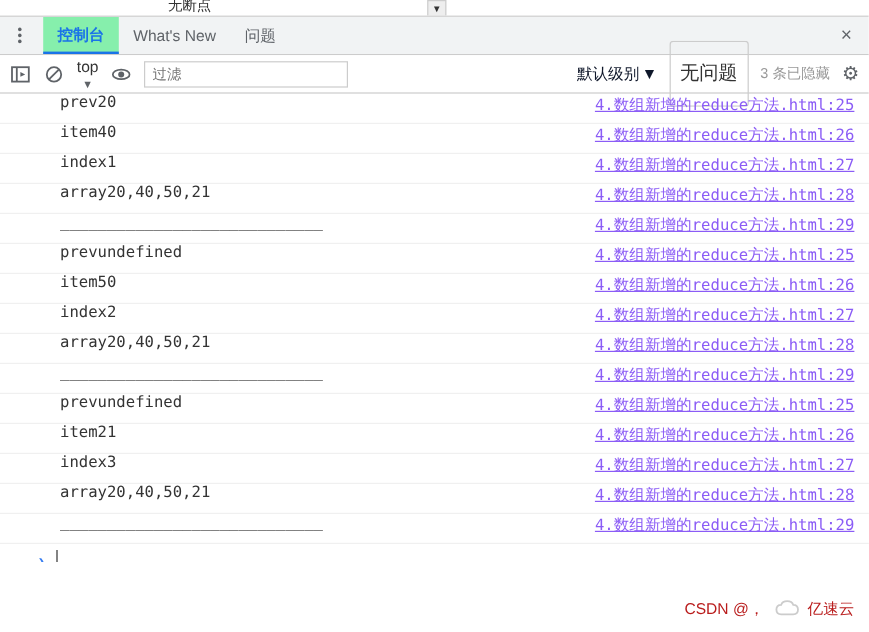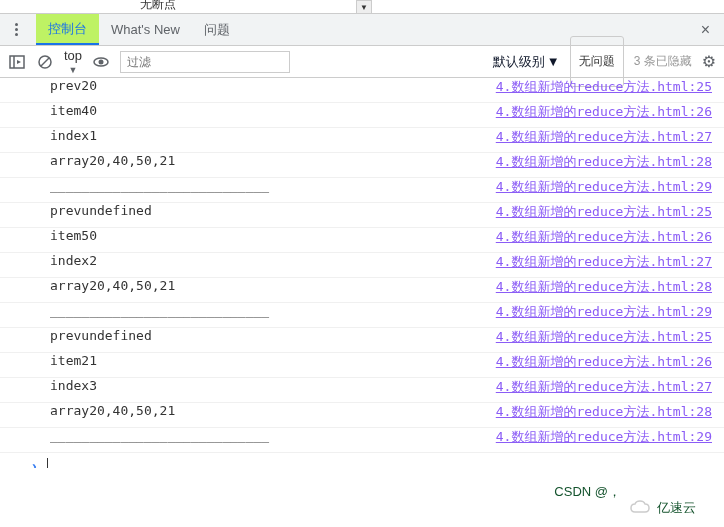--- a/index.html
+++ b/index.html
@@ -5,40 +5,40 @@
 * { box-sizing: border-box; margin: 0; padding: 0; }
 body { font-family: "Segoe UI", Arial, sans-serif; font-size: 12px; background: #fff; color: #333; width: 724px; height: 527px; overflow: hidden; position: relative; }
 .top-bar { height: 14px; background: #fff; border-bottom: 1px solid #ccc; position: relative; display: flex; align-items: flex-end; padding-left: 140px; overflow: hidden; }
 .top-bar-text { font-size: 12px; color: #333; }
 .top-dropdown { position: absolute; right: 352px; top: 0; width: 16px; height: 14px; background: #eee; border: 1px solid #ccc; display: flex; align-items: center; justify-content: center; font-size: 8px; color: #333; }
 .devtools-header { height: 32px; display: flex; align-items: center; border-bottom: 1px solid #ccc; background: #f1f3f4; padding: 0 8px; }
 .more-icon { width: 16px; height: 16px; display: flex; flex-direction: column; justify-content: center; align-items: center; margin-right: 12px; }
 .more-icon span { width: 3px; height: 3px; background: #5f6368; border-radius: 50%; margin: 1px 0; }
 .tabs { display: flex; height: 100%; align-items: center; }
 .tab { padding: 0 12px; height: 100%; display: flex; align-items: center; color: #5f6368; cursor: pointer; font-size: 13px; }
-.tab.active { color: #1a73e8; border-bottom: 2px solid #1a73e8; background: #bef264; }
+.tab.active { color: #1a73e8; border-bottom: 2px solid #1a73e8; background: #86efac; font-weight: bold; }
 .close-x { margin-left: auto; font-size: 16px; color: #5f6368; cursor: pointer; padding: 0 6px; }
 .console-toolbar { height: 32px; display: flex; align-items: center; border-bottom: 1px solid #ccc; padding: 0 8px; gap: 10px; background: #fff; }
 .tb-icon { width: 18px; height: 18px; display: flex; align-items: center; justify-content: center; color: #5f6368; }
 .tb-icon svg { width: 16px; height: 16px; }
 .context-select { display: flex; align-items: center; color: #333; font-size: 13px; gap: 2px; flex-direction: column; }
 .context-select .arrow { font-size: 9px; color: #5f6368; }
 .filter-input { width: 170px; height: 22px; border: 1px solid #ccc; padding: 0 6px; font-size: 12px; color: #999; }
 .level-select { display: flex; align-items: center; color: #0f172a; font-size: 13px; gap: 2px; margin-left: auto; }
-.no-issues { border: 1px solid #ccc; border-radius: 3px; padding: 16px 8px; font-size: 12px; color: #333; }
+.no-issues { border: 1px solid #ccc; border-radius: 3px; padding: 16px 8px; font-size: 16px; color: #333; }
 .hidden-count { color: #999; font-size: 12px; }
 .gear { color: #5f6368; font-size: 16px; }
 .log-area { overflow-y: auto; height: 390px; }
 .log-row { display: flex; justify-content: space-between; height: 25px; border-bottom: 1px solid #f0f0f0; padding-left: 50px; padding-right: 12px; font-family: Consolas, Menlo, monospace; font-size: 13px; }
 .log-msg { color: #333; }
 .log-src { color: #8b5cf6; text-decoration: underline; cursor: pointer; white-space: nowrap; }
 .prompt-row { display: flex; align-items: center; height: 26px; padding-left: 32px; }
 .prompt-arrow { color: #367cf1; font-size: 14px; margin-right: 10px; font-weight: bold; }
 .prompt-cursor { width: 1px; height: 16px; background: #333; }
-.watermark { position: absolute; bottom: 10px; right: 28px; display: flex; align-items: flex-start; color: #14532d; font-size: 13px; gap: 8px; }
+.watermark { position: absolute; bottom: 10px; right: 12px; display: flex; align-items: flex-end; color: #b91c1c; font-size: 13px; gap: 8px; }
 .wm-logo { display: flex; align-items: center; gap: 4px; margin-top: 16px; }
 .wm-logo svg { width: 24px; height: 16px; }
 </style>
 </head>
 <body>
 
 <div class="top-bar">
   <span class="top-bar-text">无断点</span>
   <div class="top-dropdown">▼</div>
 </div>

